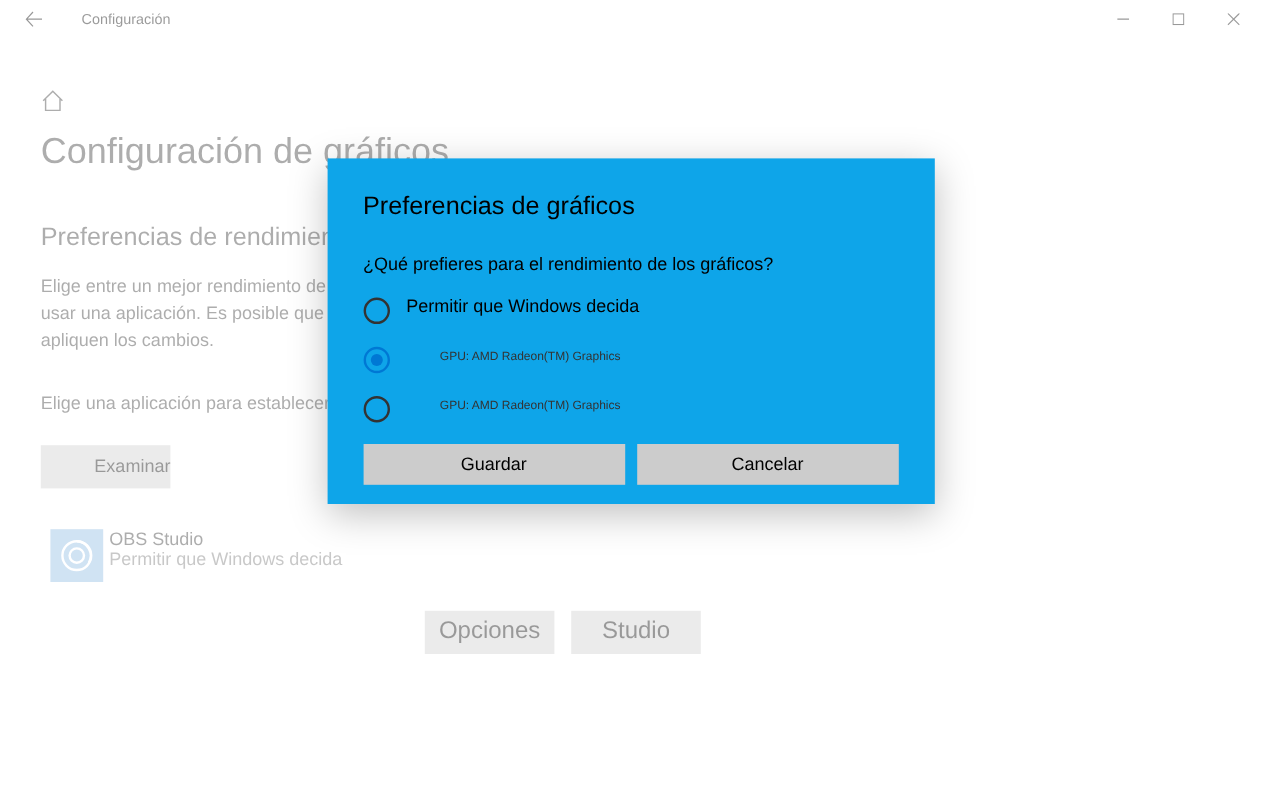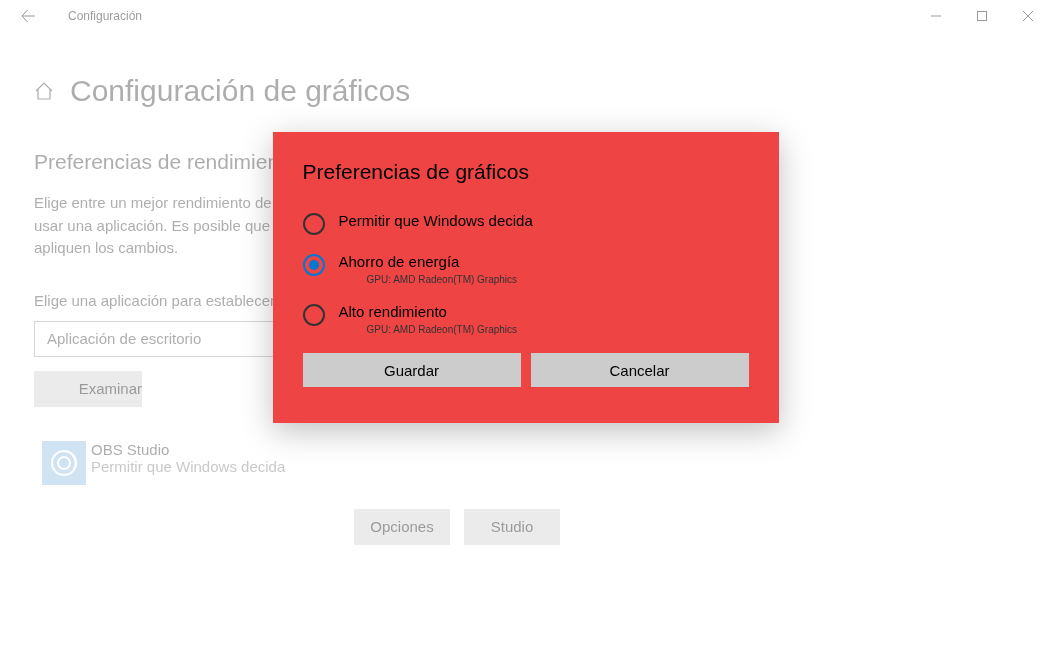--- a/index.html
+++ b/index.html
@@ -6,42 +6,42 @@
     body { width: 1051px; height: 658px; background: #fff; position: relative; overflow: hidden; }
 
     .titlebar { height: 32px; display: flex; align-items: center; padding-left: 12px; }
     .back-arrow { width: 32px; height: 32px; display: flex; align-items: center; justify-content: center; cursor: pointer; font-size: 16px; color: #000; }
     .titlebar-text { font-size: 12px; color: #000; margin-left: 24px; text-align: right; }
     .win-controls { margin-left: auto; display: flex; }
     .win-btn { width: 46px; height: 32px; display: flex; align-items: center; justify-content: center; cursor: pointer; }
     .win-btn svg { pointer-events: none; }
 
     .content { padding: 16px 34px; }
-    .page-header { display: flex; align-items: center; gap: 16px; margin-top: 26px; margin-bottom: 42px; }
+    .page-header { display: flex; align-items: flex-start; gap: 16px; margin-top: 26px; margin-bottom: 42px; flex-direction: column; }
     .home-icon { width: 20px; height: 20px; display: flex; align-items: center; justify-content: center; cursor: pointer; }
     .page-title { font-size: 30px; font-weight: 400; color: #333; }
 
     .section-heading { font-size: 21px; font-weight: 400; color: #333; margin-bottom: 18px; }
     .description { font-size: 15px; color: #333; line-height: 1.5; max-width: 560px; margin-bottom: 32px; }
     .dropdown-label { font-size: 15px; color: #333; margin-bottom: 12px; }
     .dropdown { width: 300px; height: 36px; border: 1px solid #999; background: #fff; padding: 0 12px; font-size: 15px; color: #333; display: flex; align-items: center; cursor: pointer; }
     .browse-btn { margin-top: 14px; width: 108px; height: 36px; border: none; background: #ccc; font-size: 15px; cursor: pointer; text-align: right; }
 
     .app-item { margin-top: 24px; display: flex; gap: 5px; align-items: flex-start; padding: 10px 8px; }
     .app-icon-box { width: 44px; height: 44px; background: #8bb9e2; display: flex; align-items: center; justify-content: center; }
     .app-name { font-size: 15px; color: #333; }
     .app-sub { font-size: 15px; color: #777; }
     .app-path { font-size: 15px; color: #777; }
 
     .action-buttons { margin-top: 14px; margin-left: 320px; display: flex; gap: 14px; }
-    .action-btn { width: 96px; height: 36px; border: none; background: #ccc; font-size: 15px; cursor: pointer; }
+    .action-btn { width: 108px; height: 36px; border: none; background: #ccc; font-size: 20px; cursor: pointer; }
 
     
     .overlay { position: absolute; inset: 0; background: rgba(255,255,255,0.6); display: flex; align-items: flex-start; justify-content: center; }
-    .dialog { margin-top: 132px; width: 506px; background: #ef4444; box-shadow: 0 8px 30px rgba(0,0,0,0.25); padding: 28px 30px 36px 30px; }
+    .dialog { margin-top: 132px; width: 506px; background: #0ea5e9; box-shadow: 0 8px 30px rgba(0,0,0,0.25); padding: 28px 30px 16px 30px; }
     .dialog-title { font-size: 21px; font-weight: 400; color: #000; margin-bottom: 28px; }
     .dialog-question { font-size: 15px; color: #000; margin-bottom: 18px; }
     .radio-row { display: flex; align-items: flex-start; gap: 14px; margin-bottom: 18px; cursor: pointer; }
     .radio-circle { width: 22px; height: 22px; border: 2px solid #333; border-radius: 50%; flex-shrink: 0; display: flex; align-items: center; justify-content: center; margin-top: 1px; }
     .radio-circle.selected { border-color: #0078d4; }
     .radio-dot { width: 10px; height: 10px; border-radius: 50%; background: #0078d4; }
     .radio-label { font-size: 15px; color: #000; }
     .radio-sub { font-size: 10px; color: #333; margin-top: 4px; margin-left: 28px; }
     .dialog-buttons { display: flex; gap: 10px; margin-top: 16px; }
     .dialog-btn { flex: 1; height: 34px; border: none; background: #ccc; font-size: 15px; cursor: pointer; }
@@ -82,23 +82,20 @@
       <svg width="20" height="20" viewBox="0 0 20 20">
           <path d="M2 10 L10 2 L18 10 M4 8.5 V18 H16 V8.5" stroke="#333" stroke-width="1.2" fill="none"></path>
         </svg>
     </div>
     <div class="page-title">Configuración de gráficos</div>
   </div>
 
   <div class="section-heading">Preferencias de rendimiento de gráficos</div>
   <div class="description">Elige entre un mejor rendimiento de las aplicaciones o la duración de la batería al usar una aplicación. Es posible que tengas que reiniciar la aplicación para que se apliquen los cambios.</div>
   <div class="dropdown-label">Elige una aplicación para establecer las preferencias</div>
-  <div class="dropdown">
-    <span>Aplicación de escritorio</span>
-  </div>
   <button class="browse-btn">Examinar</button>
 
   <div class="app-item">
     <div class="app-icon-box">
       <svg width="32" height="32" viewBox="0 0 32 32">
           <circle cx="16" cy="16" r="12" stroke="#fff" stroke-width="2" fill="none"></circle>
           <circle cx="16" cy="16" r="6" stroke="#fff" stroke-width="2" fill="none"></circle>
           <path d="M16 4 A12 12 0 0 1 26 22" stroke="#fff" stroke-width="2" fill="none"></path>
         </svg>
     </div>
@@ -110,42 +107,41 @@
 
   <div class="action-buttons">
     <button class="action-btn">Opciones</button>
     <button class="action-btn">Studio</button>
   </div>
 </div>
 
 <div class="overlay">
   <div class="dialog">
     <div class="dialog-title">Preferencias de gráficos</div>
+    <div class="dialog-question">¿Qué prefieres para el rendimiento de los gráficos?</div>
 
     <div class="radio-row">
       <div class="radio-circle"></div>
       <div>
         <div class="radio-label">Permitir que Windows decida</div>
       </div>
     </div>
 
     <div class="radio-row">
       <div class="radio-circle selected">
           <div class="radio-dot"></div>
         </div>
       <div>
-        <div class="radio-label">Ahorro de energía</div>
         <div class="radio-sub">GPU: AMD Radeon(TM) Graphics</div>
       </div>
     </div>
 
     <div class="radio-row">
       <div class="radio-circle"></div>
       <div>
-        <div class="radio-label">Alto rendimiento</div>
         <div class="radio-sub">GPU: AMD Radeon(TM) Graphics</div>
       </div>
     </div>
 
     <div class="dialog-buttons">
       <button class="dialog-btn">Guardar</button>
       <button class="dialog-btn">Cancelar</button>
     </div>
   </div>
 </div>

